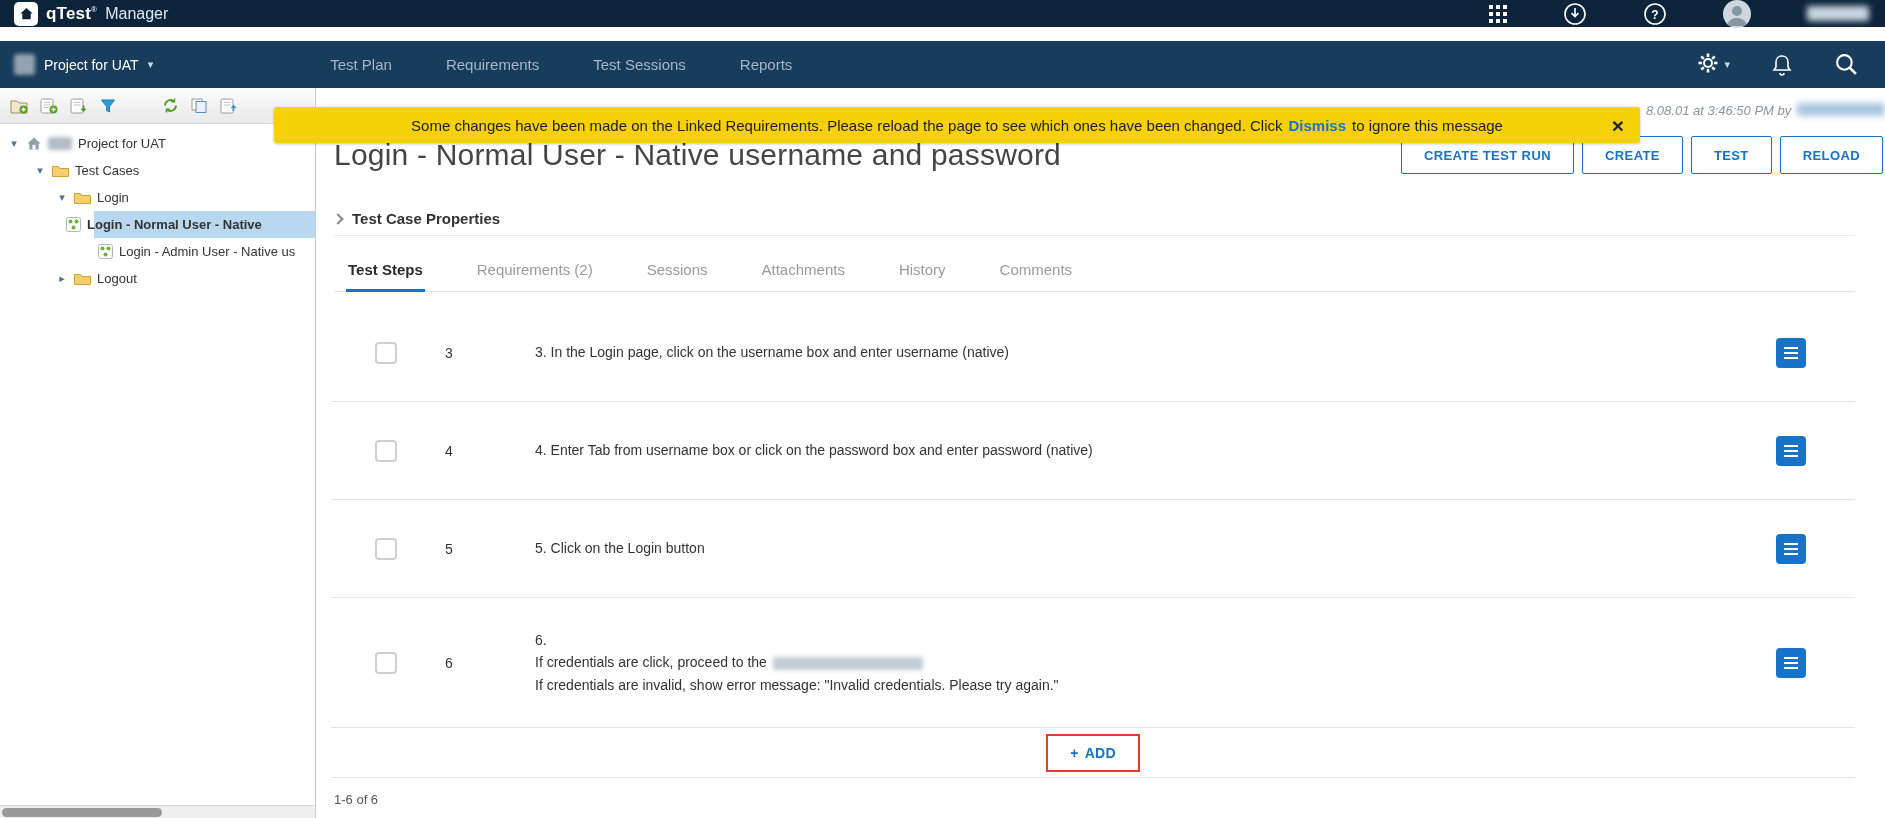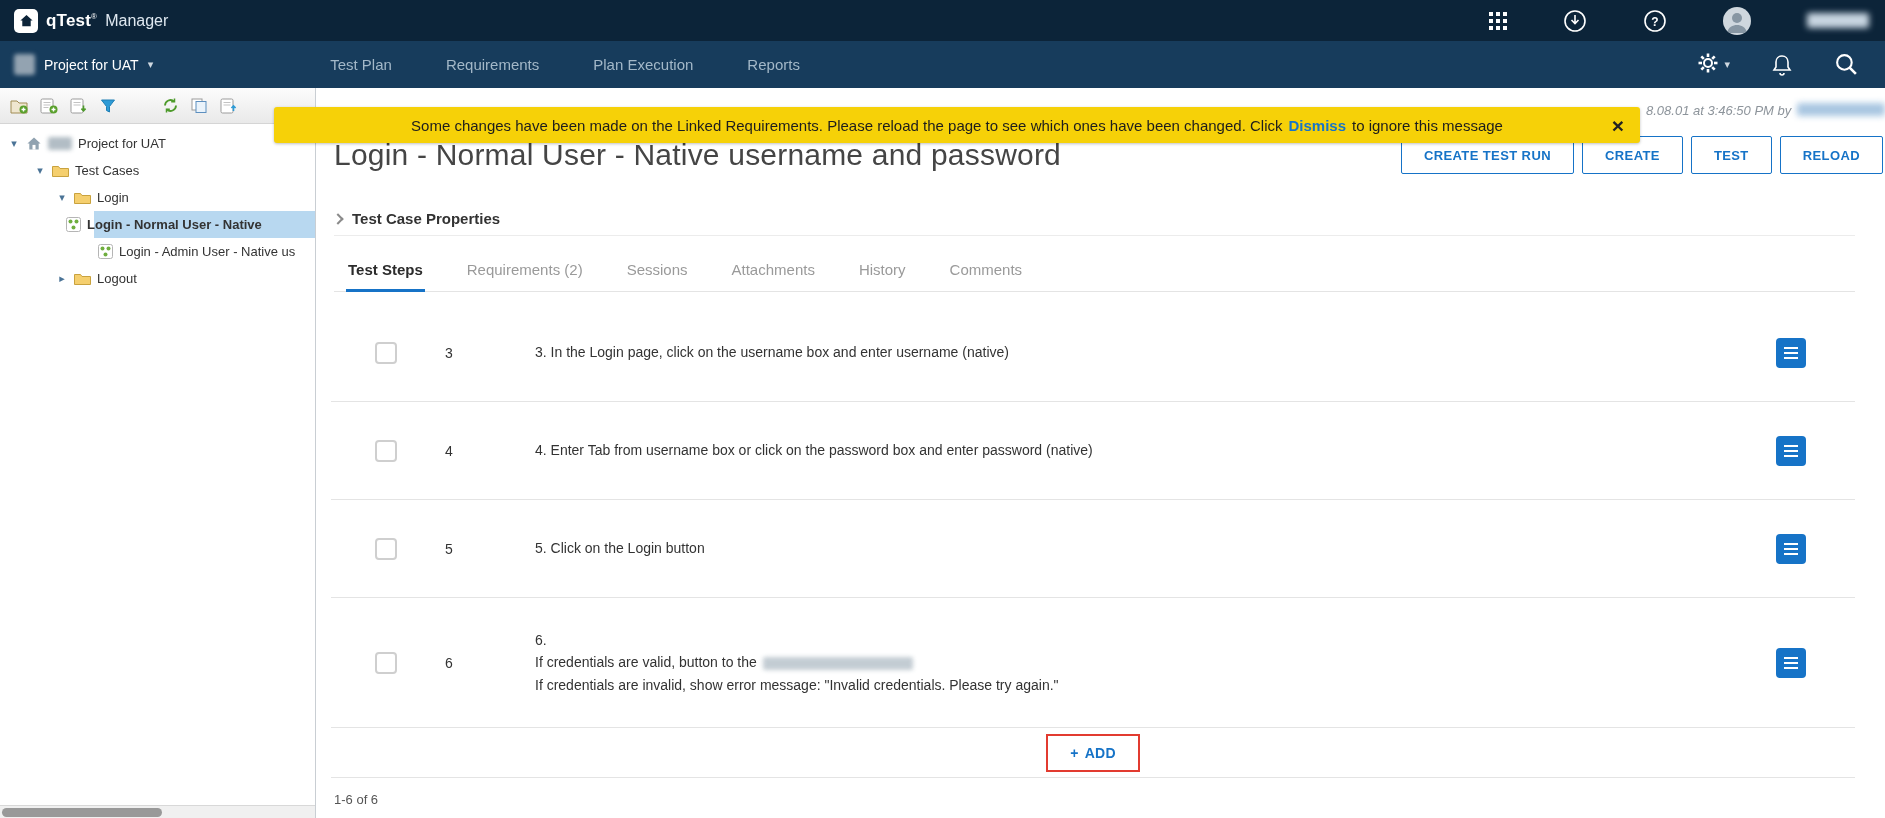--- a/index.html
+++ b/index.html
@@ -4,21 +4,21 @@
 <style>
   * { box-sizing: border-box; margin: 0; padding: 0; }
   html,body { width:1885px; height:818px; }
   body {
     font-family: "Liberation Sans", sans-serif;
     background:#fff; position:relative; overflow:hidden;
     color:#333;
   }
   
   .topbar{
-    position:absolute; top:0; left:0; right:0; height:41px;
+    position:absolute; top:0; left:0; right:0; height:27px;
     background:#0c2439; display:flex; align-items:center;
     justify-content:space-between; padding:0 10px 0 14px;
   }
   .logo-group{ display:flex; align-items:center; gap:8px; }
   .logo-box{ width:24px; height:24px; background:#fff; border-radius:5px;
     display:flex; align-items:center; justify-content:center; }
   .logo-text{ color:#fff; font-size:17px; font-weight:bold; letter-spacing:.2px; }
   .logo-text sup{ font-size:8px; font-weight:normal; }
   .logo-product{ color:#dfe8f0; font-size:16px; font-weight:300; }
   .topbar-icons{ display:flex; align-items:center; gap:56px; margin-right:6px; }
@@ -98,21 +98,21 @@
   .page-title{ font-size:30px; font-weight:400; color:#454545; letter-spacing:.2px; }
   .action-buttons{ display:flex; gap:8px; }
   .btn{ height:38px; padding:0 22px; background:#fff; border:1px solid #1673c7;
     color:#1673c7; font-weight:bold; font-size:13px; letter-spacing:.4px;
     border-radius:2px; cursor:pointer; font-family:inherit; white-space:nowrap; }
   .properties-row{ margin:36px 30px 0 17px; padding-bottom:8px;
     border-bottom:1px solid #ececec; display:flex; align-items:center; gap:10px;
     font-size:15px; font-weight:bold; color:#333; }
   .chevron-right{ width:8px; height:8px; border-top:2px solid #8a8a8a;
     border-right:2px solid #8a8a8a; transform:rotate(45deg); margin-top:1px; flex:none; }
-  .tabs-row{ display:flex; gap:40px; margin:14px 30px 0 17px; padding-left:12px;
+  .tabs-row{ display:flex; gap:50px; margin:14px 30px 0 17px; padding-left:12px;
     border-bottom:1px solid #e4e4e4; }
   .tab{ padding:11px 2px 13px; font-size:15px; color:#9a9a9a; cursor:pointer;
     position:relative; white-space:nowrap; }
   .tab.active{ color:#2b2b2b; font-weight:bold; }
   .tab.active::after{ content:""; position:absolute; left:0; right:0; bottom:-1px;
     height:3px; background:#1673c7; }
   .steps{ margin-top:12px; }
   .step-row{ display:flex; align-items:center; border-bottom:1px solid #e4e4e4;
     margin:0 30px 0 14px; min-height:98px; }
   .step-row.tall{ min-height:130px; }
@@ -186,21 +186,21 @@
 
 <div class="navbar">
   <div class="project-selector">
     <span class="proj-redacted"></span>
     <span>Project for UAT</span>
     <span class="caret-down">▾</span>
   </div>
   <nav class="nav-tabs">
     <div class="nav-tab">Test Plan</div>
     <div class="nav-tab">Requirements</div>
-    <div class="nav-tab">Plan Execution</div>
+    <div class="nav-tab">Test Sessions</div>
     <div class="nav-tab">Reports</div>
   </nav>
   <div class="navbar-right">
     <span class="gear-group">
       <span>
         <svg width="22" height="22" viewBox="0 0 22 22">
             <circle cx="11" cy="11" r="4" fill="none" stroke="#fff" stroke-width="2"></circle>
             <g stroke="#fff" stroke-width="2.6">
               <line x1="11" y1="1.5" x2="11" y2="5"></line>
               <line x1="11" y1="17" x2="11" y2="20.5"></line>
@@ -397,21 +397,21 @@
       <div class="step-desc">5. Click on the Login button</div>
       <button class="menu-btn">
           <span class="menu-lines"></span>
         </button>
     </div>
     <div class="step-row tall">
       <span class="checkbox"></span>
       <span class="step-num">6</span>
       <div class="step-desc">
         <div>6.</div>
-        <div><span>If credentials are valid, button to the</span><span class="redacted-inline"></span></div>
+        <div><span>If credentials are click, proceed to the</span><span class="redacted-inline"></span></div>
         <div>If credentials are invalid, show error message: "Invalid credentials. Please try again."</div>
       </div>
       <button class="menu-btn">
           <span class="menu-lines"></span>
         </button>
     </div>
     <div class="add-row">
       <button class="add-btn">
         <span>+</span>
         <span>ADD</span>

